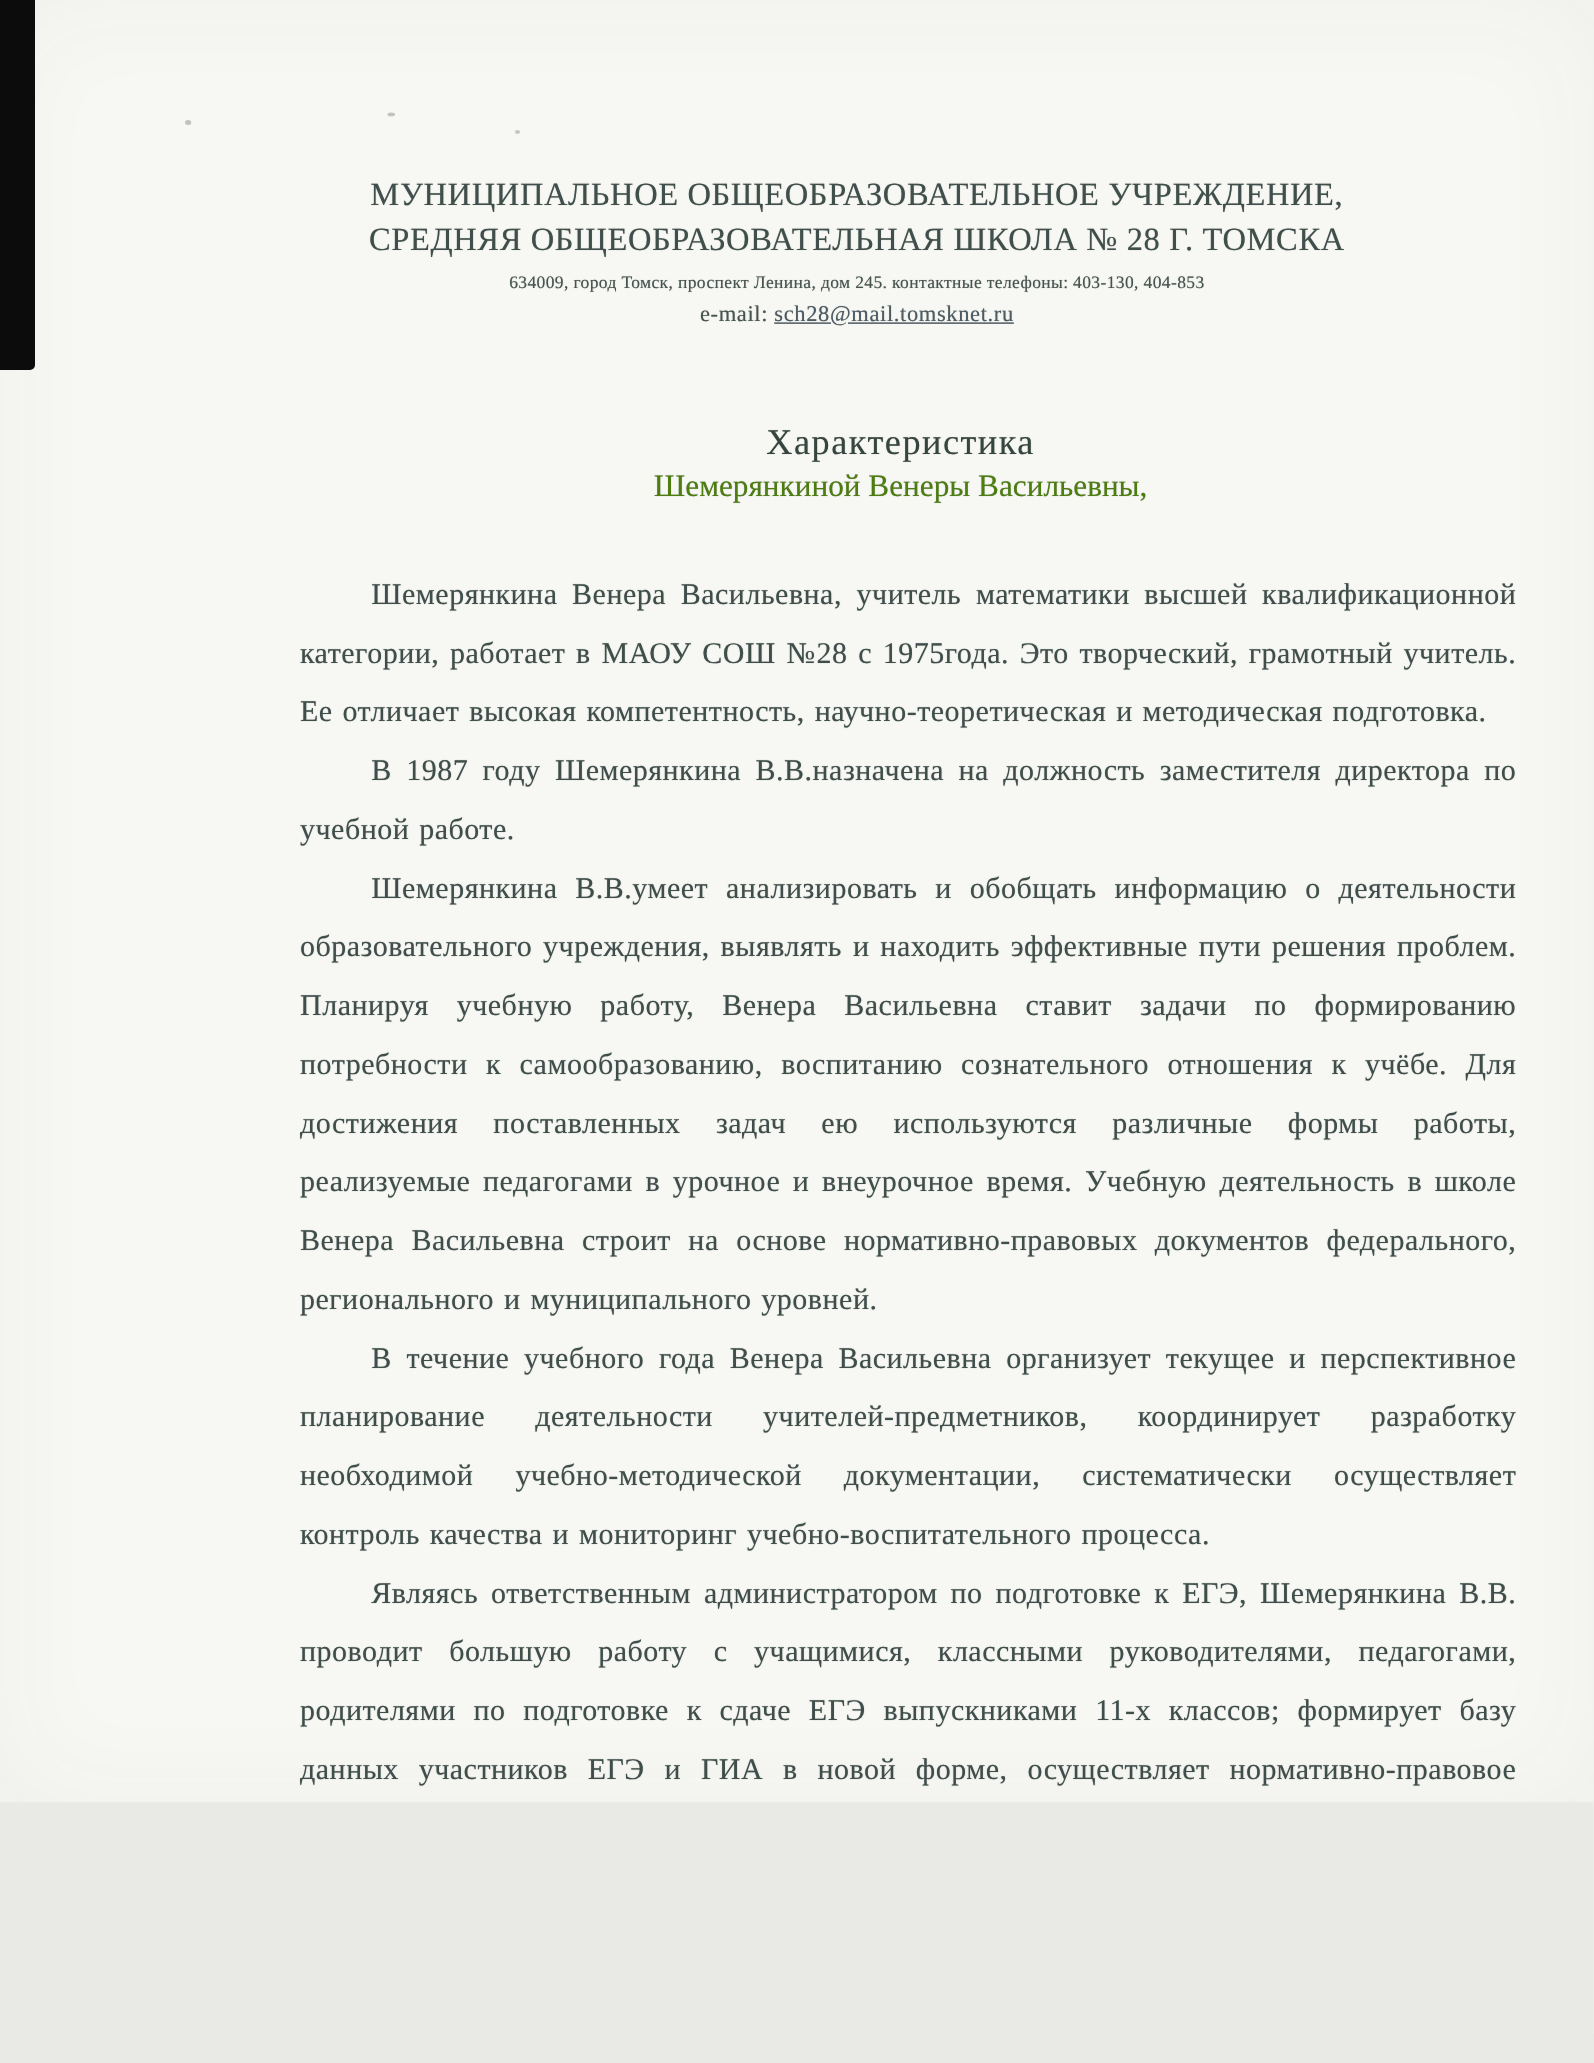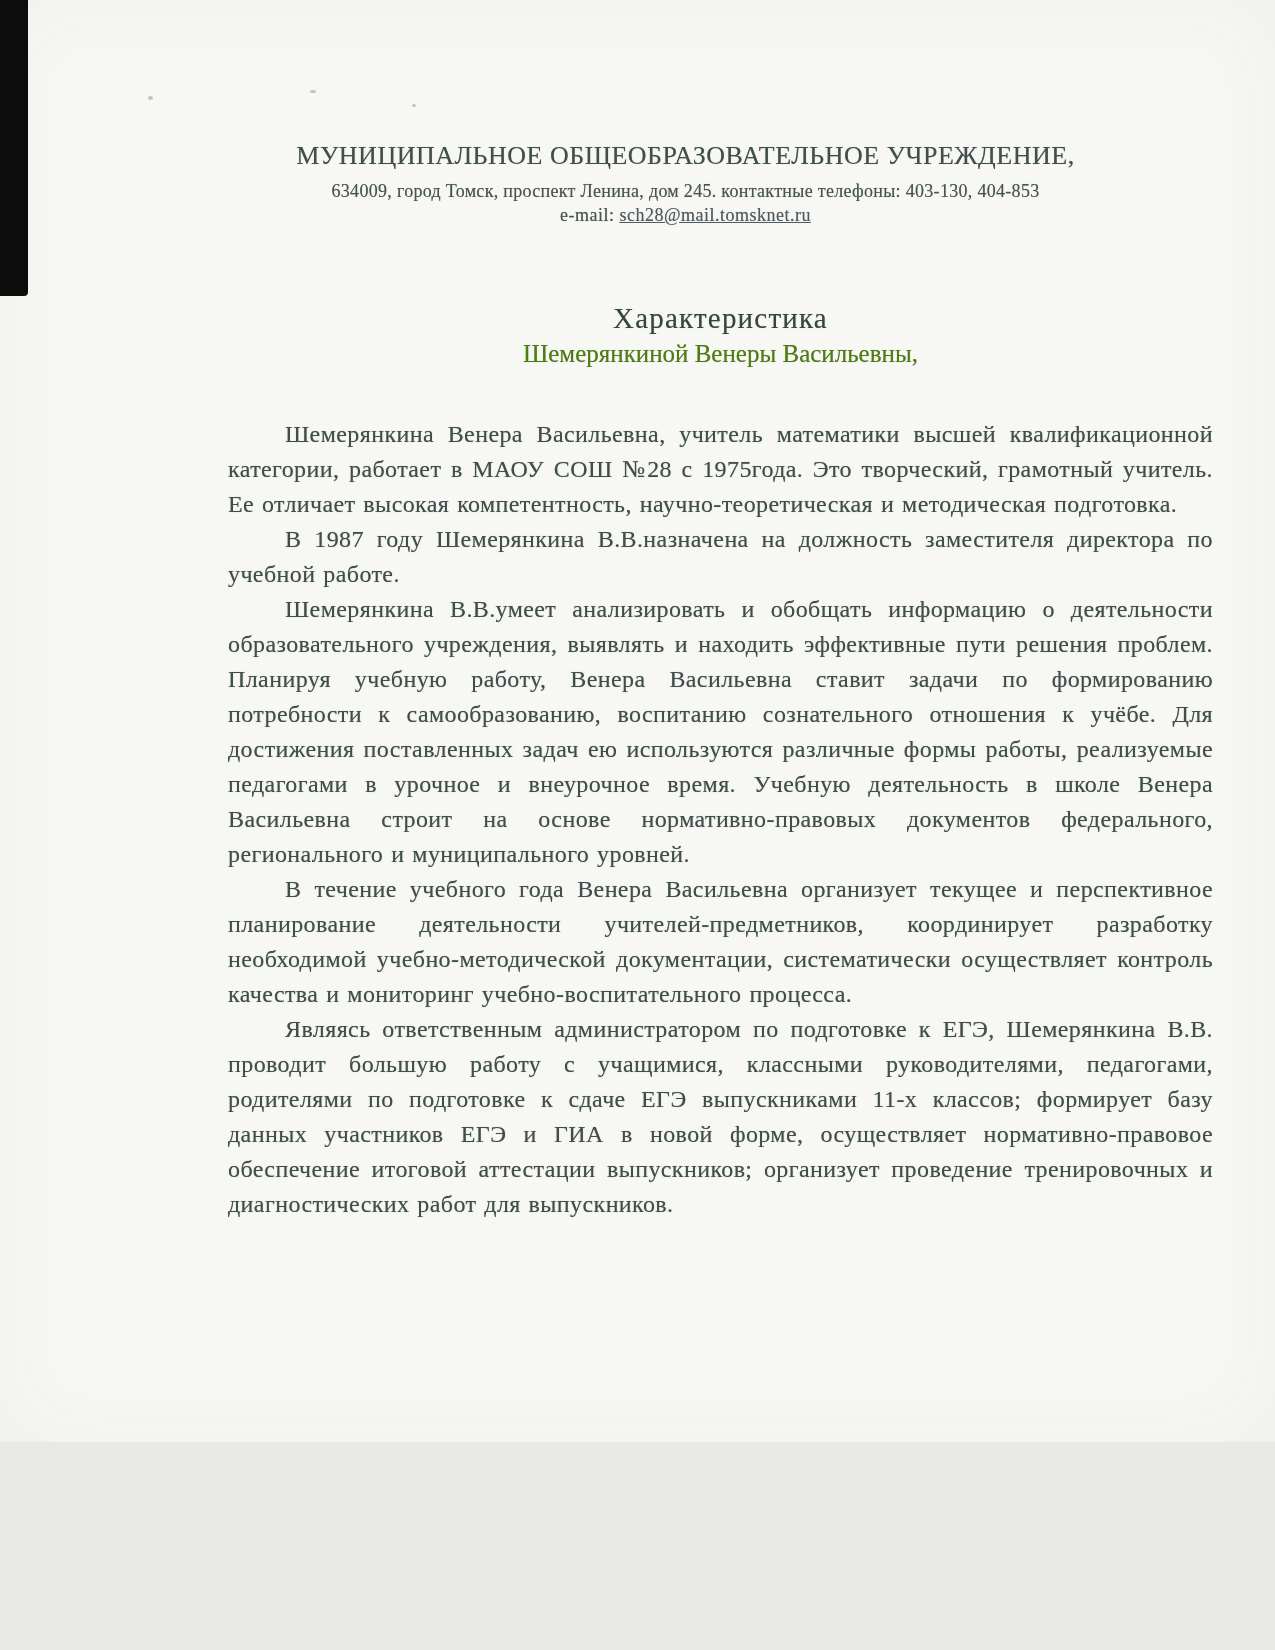--- a/index.html
+++ b/index.html
@@ -41,21 +41,21 @@
     padding-right: 70px;
     letter-spacing: 0.5px;
     text-shadow: 0 0 0.7px rgba(63,78,75,0.5);
   }
   .org-line {
     font-size: 26px;
     line-height: 36px;
     color: #414f4c;
   }
   .addr-line {
-    font-size: 18px;
+    font-size: 14px;
     line-height: 24px;
     margin-top: 5px;
     letter-spacing: 0.3px;
     color: #46544f;
   }
   .email-line {
     font-size: 18px;
     line-height: 24px;
     color: #46544f;
   }
@@ -78,44 +78,46 @@
   }
   .doc-subtitle {
     font-size: 25px;
     line-height: 34px;
     color: #4d7c0f;
   }
 
   .doc-body {
     margin-top: 46px;
     font-size: 24px;
-    line-height: 35px;
+    line-height: 47px;
     text-align: justify;
     letter-spacing: 0.4px;
     word-spacing: 1.5px;
     color: #3f4e4b;
     text-shadow: 0 0 0.8px rgba(63,78,75,0.5);
+    margin-left: 12px;
   }
   .doc-body p {
     text-indent: 57px;
     text-align-last: left;
   }
 </style>
 </head>
 <body>
 
 <div class="page">
 
   <div class="scan-bar"></div>
   <div class="speck speck1"></div>
   <div class="speck speck2"></div>
   <div class="speck speck3"></div>
 
   <div class="letterhead">
     <div class="org-line">МУНИЦИПАЛЬНОЕ ОБЩЕОБРАЗОВАТЕЛЬНОЕ УЧРЕЖДЕНИЕ,</div>
+    <div class="org-line">СРЕДНЯЯ ОБЩЕОБРАЗОВАТЕЛЬНАЯ ШКОЛА № 28 Г. ТОМСКА</div>
     <div class="addr-line">634009, город Томск, проспект Ленина, дом 245. контактные телефоны: 403-130, 404-853</div>
     <div class="email-line">
       <span>e-mail:</span>
       <span class="email-link">sch28@mail.tomsknet.ru</span>
     </div>
   </div>
 
   <div class="title-block">
     <div class="doc-heading">Характеристика</div>
     <div class="doc-subtitle">Шемерянкиной Венеры Васильевны,</div>

